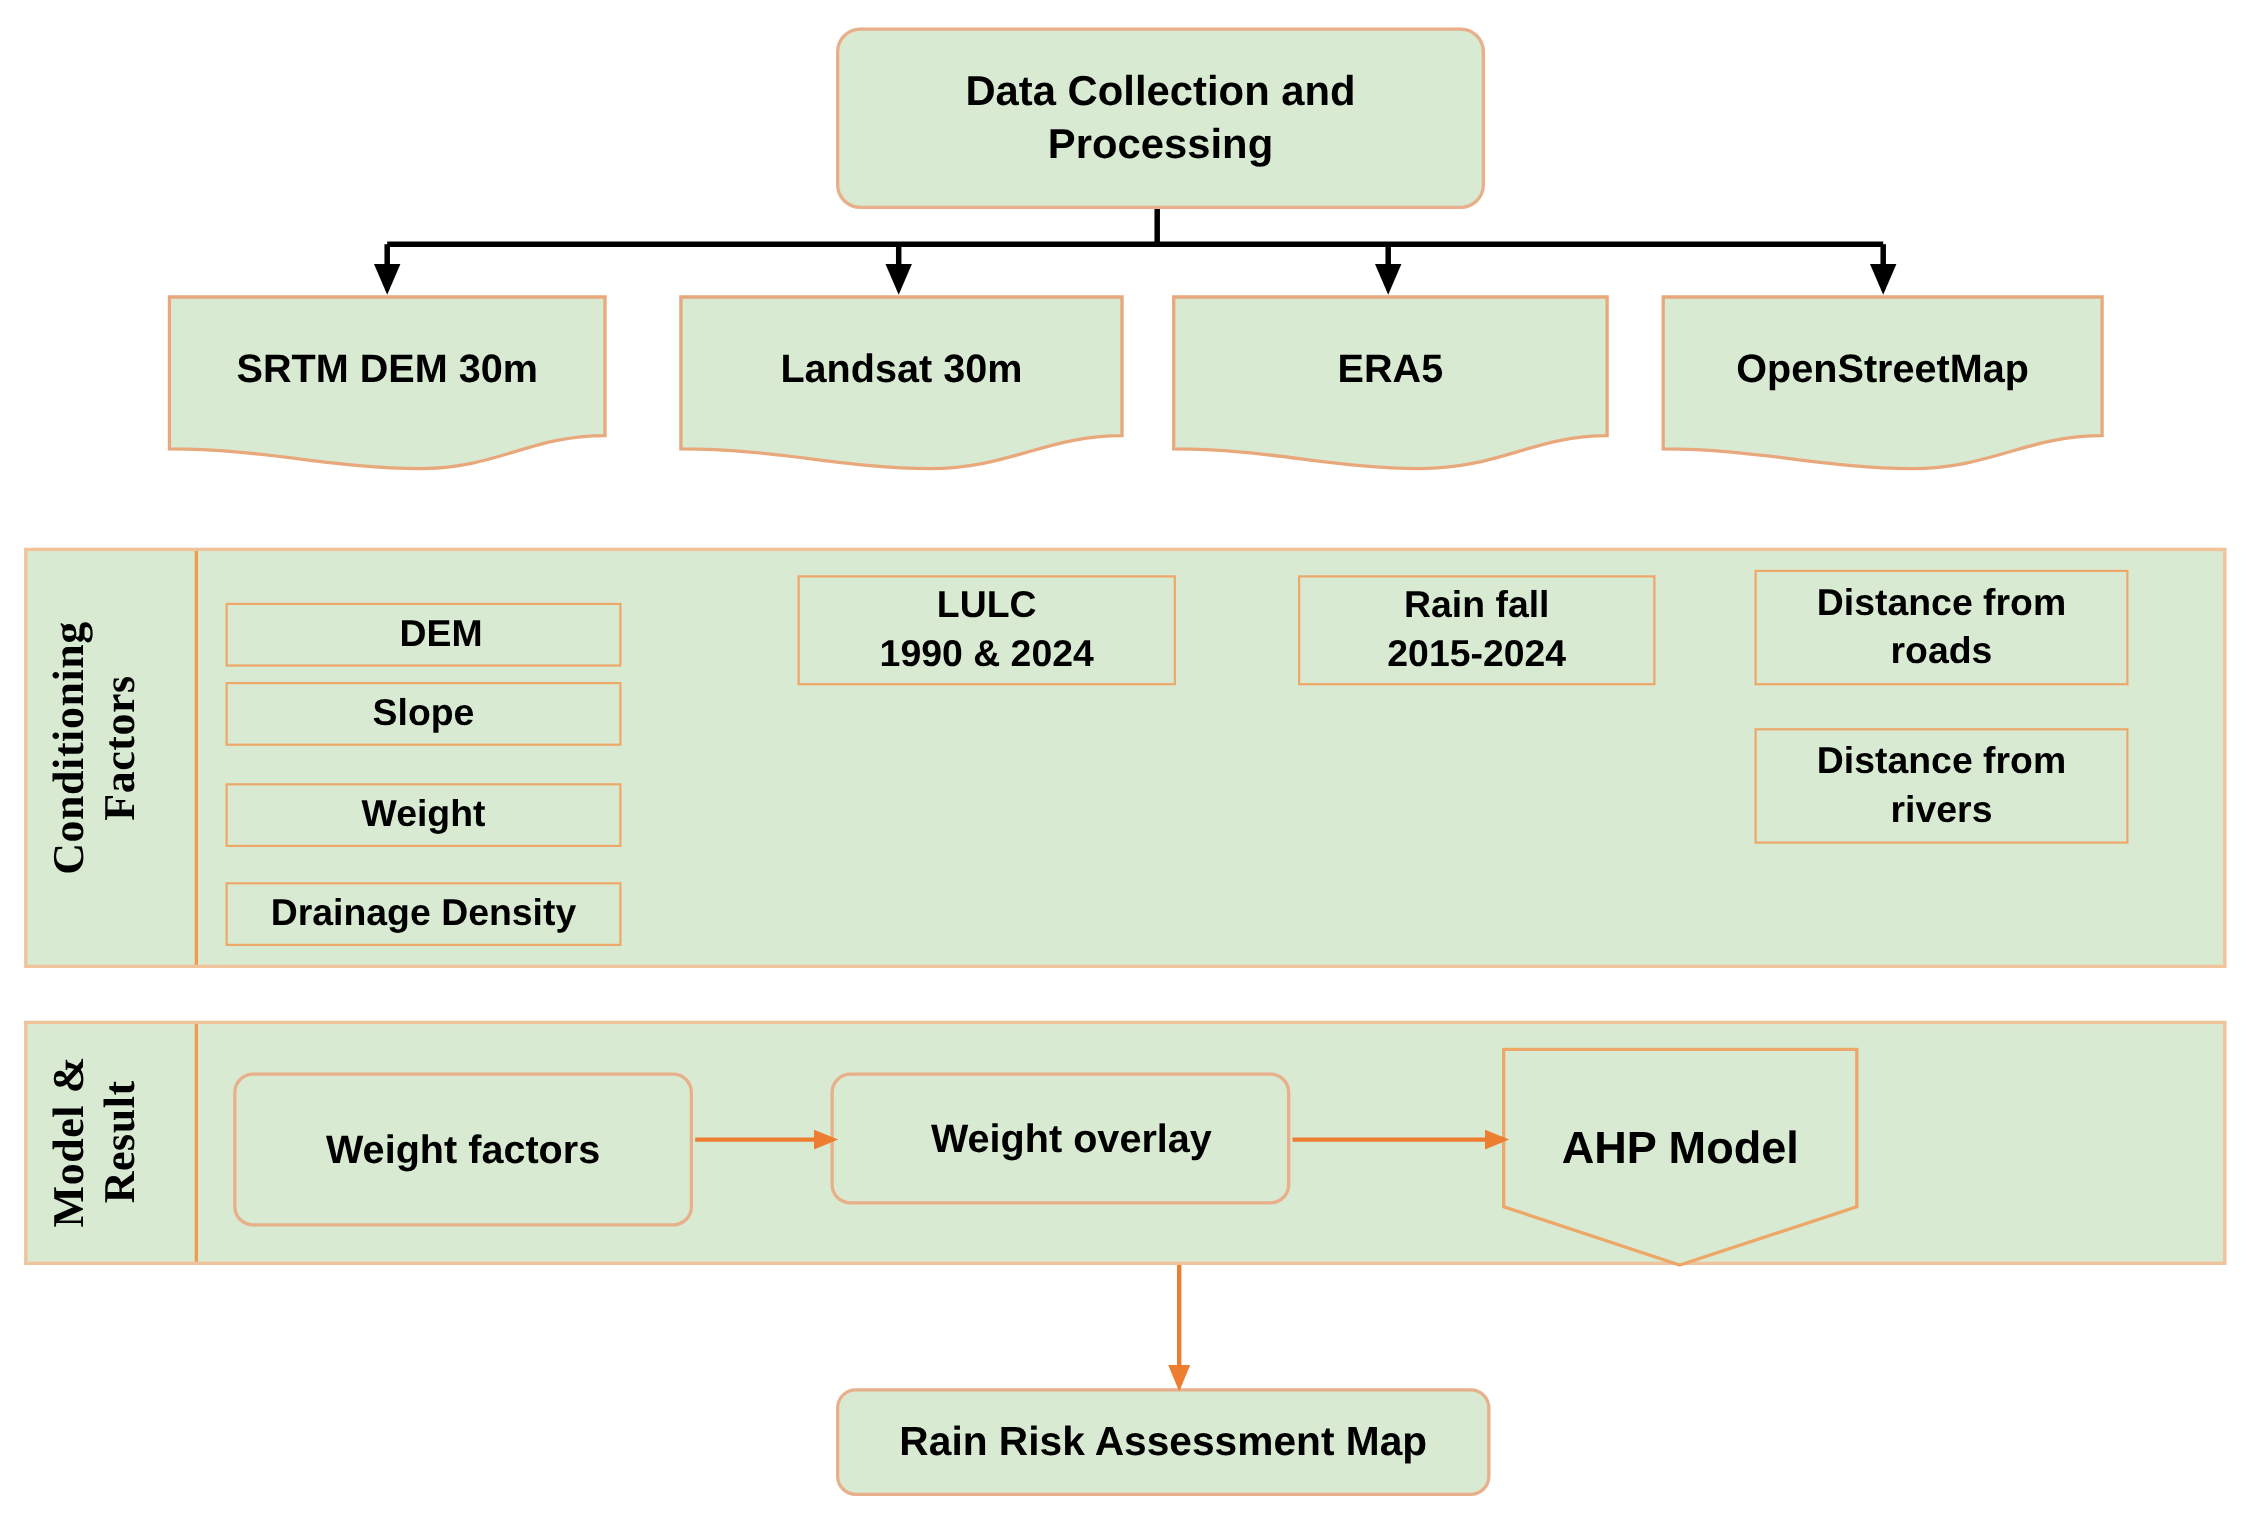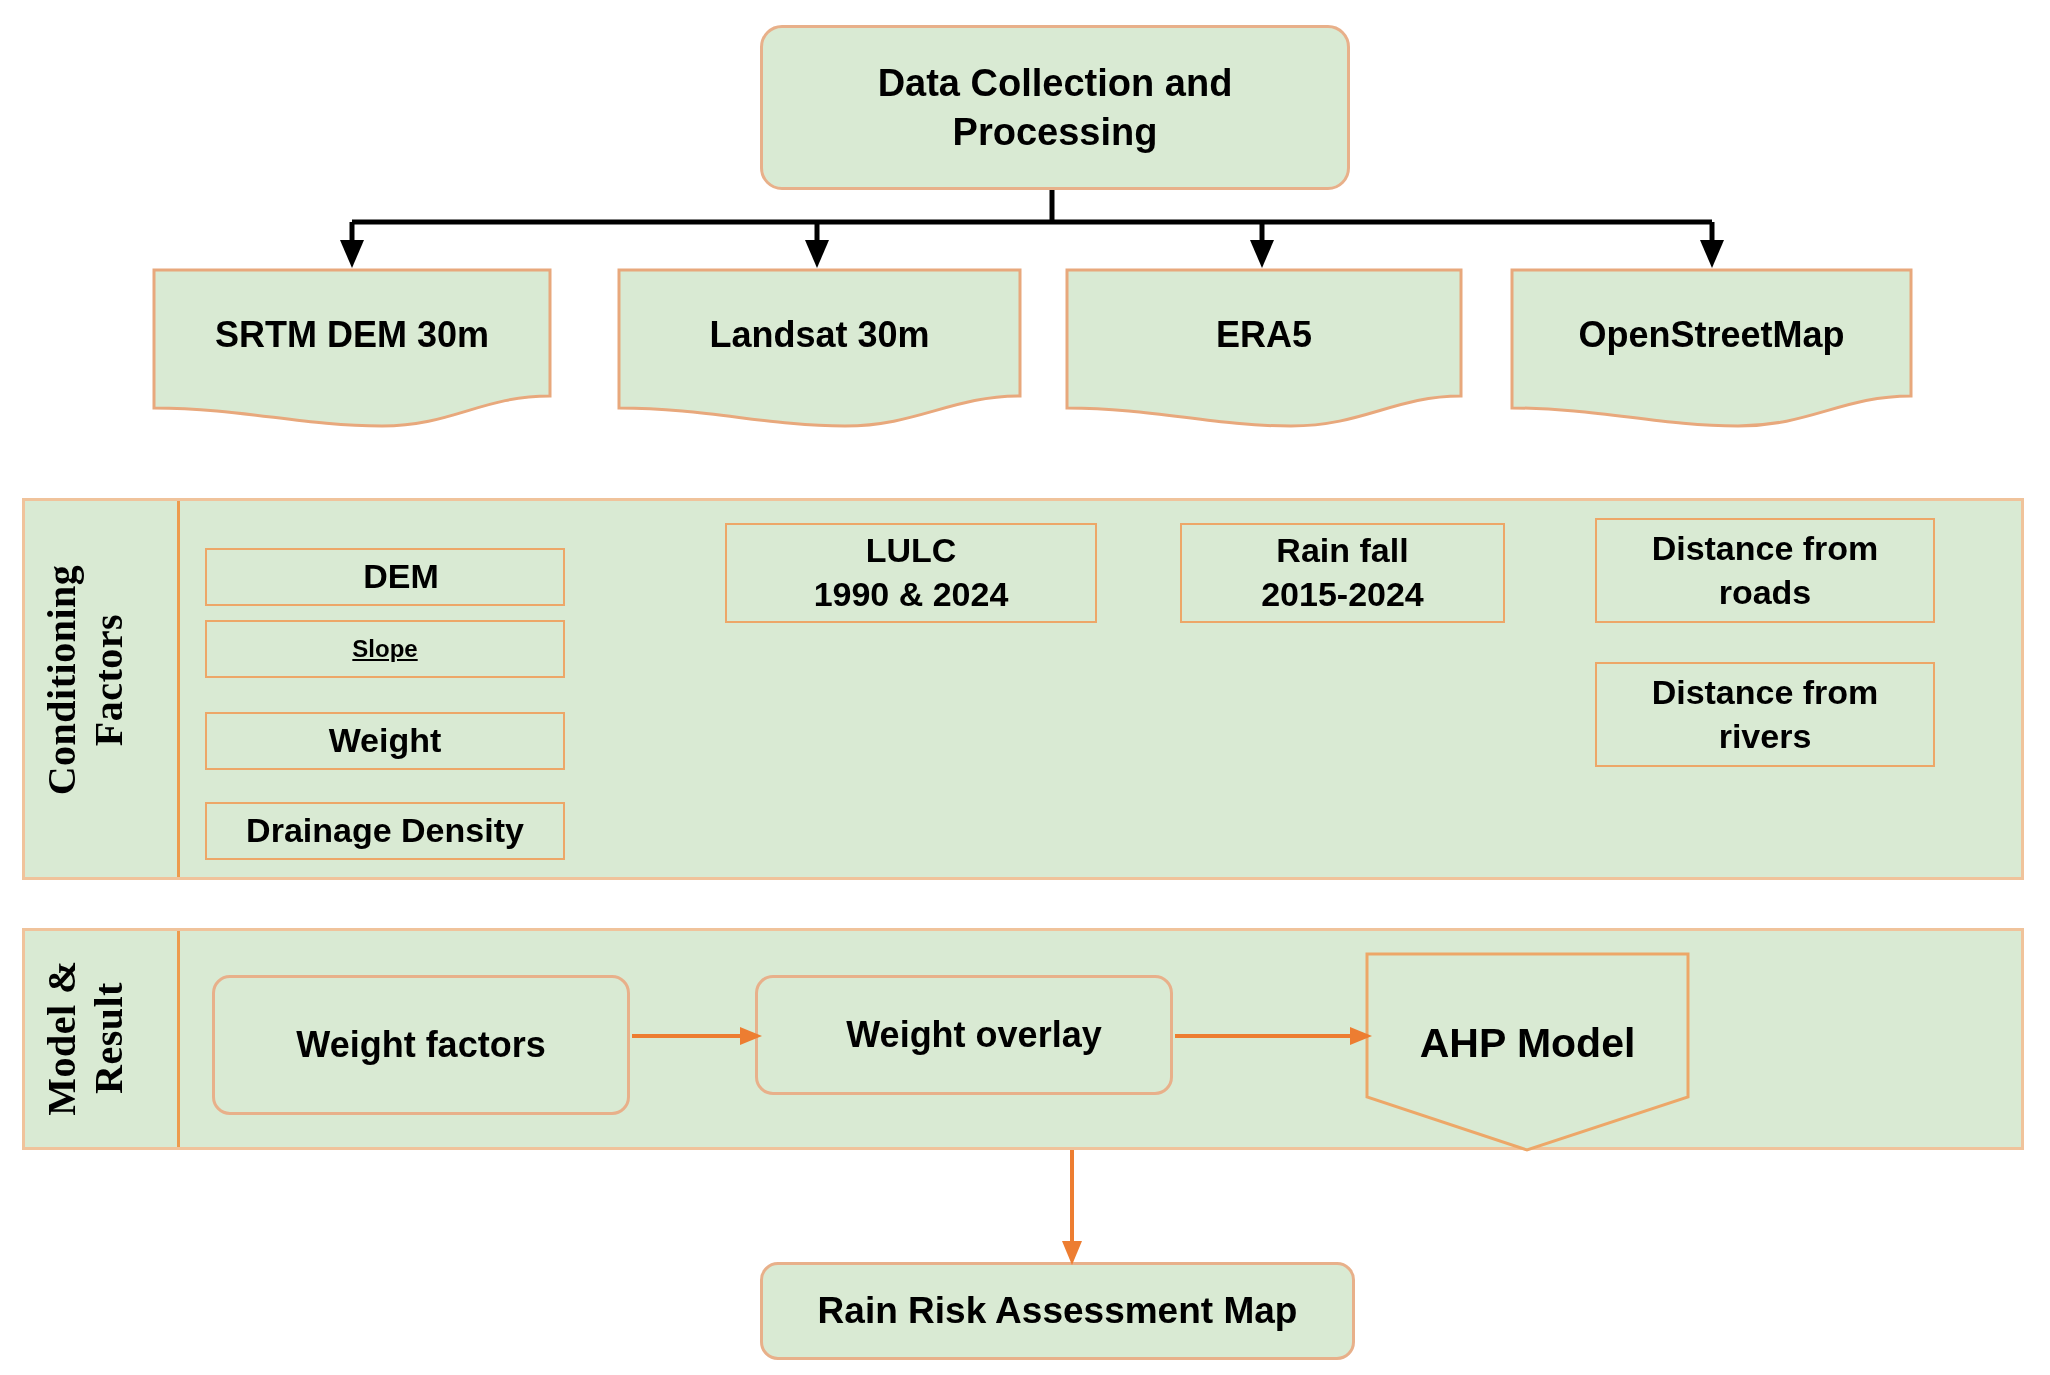--- a/index.html
+++ b/index.html
@@ -162,30 +162,30 @@
     <div class="panel-divider" style="left:152px;"></div>
   </div>
 
   <div class="vlabel" style="left:-70px; top:600px; width:310px; height:160px; font-size:40px;">Conditioning
 Factors</div>
 
   <div class="rect-box" style="left:205px; top:548px; width:360px; height:58px;padding-left:32px;">
     <span class="node-text" style="font-size:34px;">DEM</span>
   </div>
   <div class="rect-box" style="left:205px; top:620px; width:360px; height:58px;">
-    <span class="node-text" style="font-size:24px;text-decoration:underline;">Slope</span>
+    <span class="node-text" style="font-size:34px;">Slope</span>
   </div>
   <div class="rect-box" style="left:205px; top:712px; width:360px; height:58px;">
     <span class="node-text" style="font-size:34px;">Weight</span>
   </div>
   <div class="rect-box" style="left:205px; top:802px; width:360px; height:58px;">
     <span class="node-text" style="font-size:34px;">Drainage Density</span>
   </div>
 
-  <div class="rect-box" style="left:725px; top:523px; width:372px; height:100px;">
+  <div class="rect-box" style="left:725px; top:523px; width:344px; height:100px;">
     <span class="node-text" style="font-size:34px;">LULC
 1990 &amp; 2024</span>
   </div>
 
   <div class="rect-box" style="left:1180px; top:523px; width:325px; height:100px;">
     <span class="node-text" style="font-size:34px;">Rain fall
 2015-2024</span>
   </div>
 
   <div class="rect-box" style="left:1595px; top:518px; width:340px; height:105px;">

